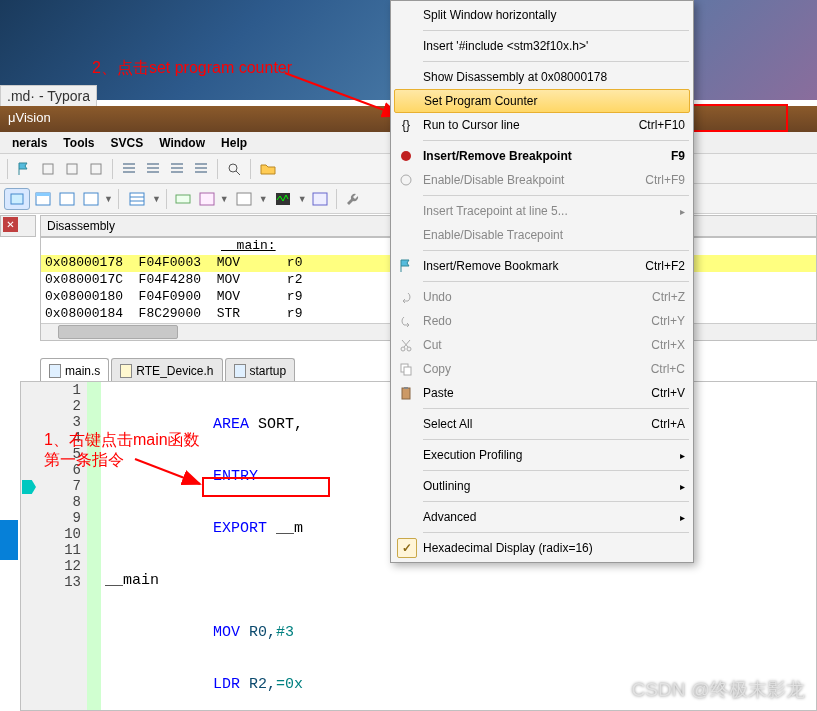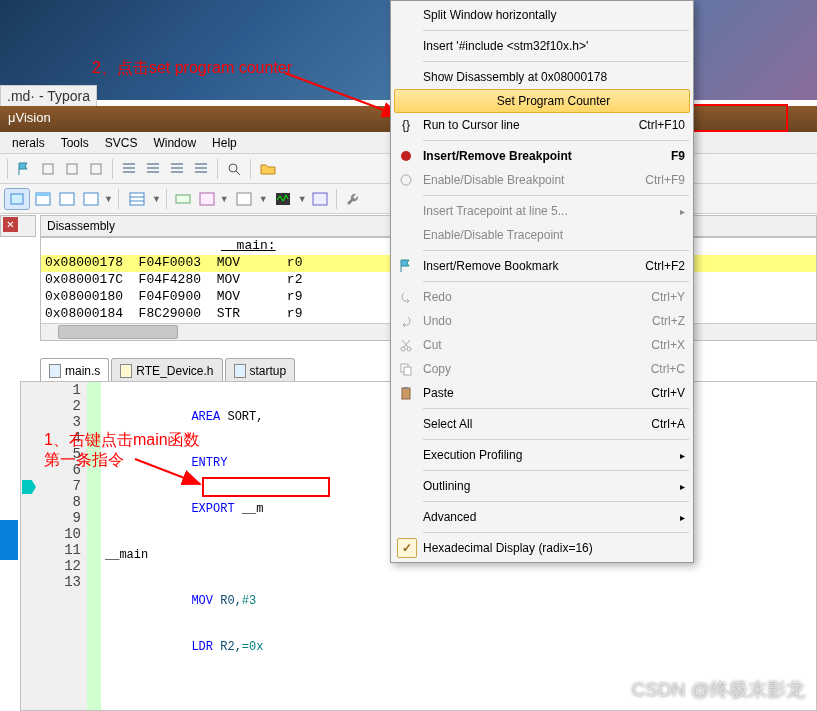--- a/index.html
+++ b/index.html
@@ -1,21 +1,21 @@
 <!DOCTYPE html>
 <html><head>
 <meta charset="utf-8">
 <style>
   * { box-sizing: border-box; margin: 0; padding: 0; }
   body { font-family: "Segoe UI", Tahoma, sans-serif; font-size: 12px; background: #fff; width: 817px; height: 711px; overflow: hidden; position: relative; color: #000; }
   .bg-art { position: absolute; top: 0; left: 0; right: 0; height: 100px; background: linear-gradient(135deg, #1a3a5c 0%, #2d5a8c 30%, #4a7ba8 60%, #8a6d9c 100%); z-index: 0; }
   .editor-info { position: absolute; top: 85px; left: 0; font-size: 14px; color: #333; background: #f0f0f0; padding: 2px 6px; border: 1px solid #ccc; z-index: 1; }
   .titlebar { position: absolute; top: 106px; left: 0; right: 0; height: 26px; background: linear-gradient(to bottom, #8b5a2b 0%, #6b4423 100%); color: #fff; padding: 4px 8px; font-size: 13px; z-index: 2; }
   .menubar { position: absolute; top: 132px; left: 0; right: 0; height: 22px; background: #f0f0f0; display: flex; align-items: center; padding: 0 4px; z-index: 2; border-bottom: 1px solid #d0d0d0; }
-  .menubar span { padding: 2px 8px; cursor: default; }
+  .menubar span { padding: 2px 8px; cursor: default; font-weight: bold; }
   .toolbar1 { position: absolute; top: 154px; left: 0; right: 0; height: 30px; background: #f4f4f4; display: flex; align-items: center; padding: 2px 4px; border-bottom: 1px solid #d0d0d0; z-index: 2; gap: 2px; }
   .toolbar2 { position: absolute; top: 184px; left: 0; right: 0; height: 30px; background: #f4f4f4; display: flex; align-items: center; padding: 2px 4px; border-bottom: 1px solid #d0d0d0; z-index: 2; gap: 2px; }
   .tb-btn { width: 22px; height: 22px; border: 1px solid transparent; display: flex; align-items: center; justify-content: center; border-radius: 3px; }
   .tb-sep { width: 1px; height: 20px; background: #ccc; margin: 0 3px; }
   .panel-label { position: absolute; top: 215px; left: 0; width: 36px; height: 22px; background: #f0f0f0; border: 1px solid #c0c0c0; text-align: center; padding-top: 3px; z-index: 2; }
   .close-x { position: absolute; color: #fff; background: #c04040; width: 15px; height: 15px; text-align: center; font-size: 10px; line-height: 15px; top: 217px; left: 3px; z-index: 3; }
   .disasm-hdr { position: absolute; top: 215px; left: 40px; right: 0; height: 22px; background: #f0f0f0; border: 1px solid #c0c0c0; padding: 3px 6px; z-index: 2; }
   .disasm-body { position: absolute; top: 237px; left: 40px; right: 0; background: #fff; border: 1px solid #c0c0c0; font-family: "Courier New", monospace; font-size: 13px; z-index: 2; overflow: hidden; }
   .disasm-body .line { white-space: pre; padding: 0 4px; height: 17px; }
   .disasm-body .main-label { text-align: left; padding-left: 180px; text-decoration: underline; }
@@ -25,32 +25,32 @@
   .tabs { position: absolute; top: 358px; left: 40px; height: 24px; display: flex; z-index: 2; }
   .tab { background: #fff; border: 1px solid #aaa; border-bottom: none; padding: 3px 8px; margin-right: 2px; display: flex; align-items: center; gap: 4px; font-size: 12px; border-radius: 3px 3px 0 0; }
   .tab.inactive { background: #e8e8e8; }
   .file-icon { width: 12px; height: 14px; background: #fff; border: 1px solid #888; position: relative; }
   .file-icon.asm { background: #e0f0ff; }
   .file-icon.h { background: #fff8d0; }
   .code-area { position: absolute; top: 381px; left: 20px; right: 0; bottom: 0; background: #fff; border: 1px solid #c0c0c0; display: flex; z-index: 2; }
   .gutter-bp { width: 18px; background: #f0f0f0; }
   .gutter-ln { width: 48px; background: #f0f0f0; text-align: right; padding-right: 6px; font-family: "Courier New", monospace; font-size: 14px; color: #444; }
   .gutter-cov { width: 14px; background: #d0ffd0; }
-  .code-lines { flex: 1; font-family: "Courier New", monospace; font-size: 12px; white-space: pre; }
+  .code-lines { flex: 1; font-family: "Courier New", monospace; font-size: 15px; white-space: pre; }
   .code-lines .cl { height: 18px; padding-left: 4px; }
   .kw { color: #0000ff; }
   .lbl { color: #000; }
   .reg { color: #0c4a6e; }
   .num { color: #008080; }
   .cursor-arrow { position: absolute; left: 22px; width: 14px; height: 14px; background: #00c8c0; clip-path: polygon(0 0, 70% 0, 100% 50%, 70% 100%, 0 100%); z-index: 3; }
   .box-red { position: absolute; border: 2px solid #ff0000; z-index: 3; pointer-events: none; }
   .context-menu { position: absolute; top: 0; left: 390px; width: 304px; background: #f4f4f4; border: 1px solid #999; box-shadow: 3px 3px 8px rgba(0,0,0,0.3); z-index: 10; padding: 2px; }
   .cm-item { display: flex; align-items: center; height: 24px; padding: 0 6px 0 30px; position: relative; }
   .cm-item.disabled { color: #888; }
-  .cm-item.highlighted { background: linear-gradient(to bottom, #ffe8a6 0%, #ffd766 100%); border: 1px solid #e8b030; border-radius: 2px; margin: 0 1px; padding-left: 29px; justify-content: center; }
+  .cm-item.highlighted { background: linear-gradient(to bottom, #ffe8a6 0%, #ffd766 100%); border: 1px solid #e8b030; border-radius: 2px; margin: 0 1px; padding-left: 29px; }
   .cm-item .shortcut { margin-left: auto; padding-left: 20px; }
   .cm-item .arrow { margin-left: auto; font-size: 10px; }
   .cm-sep { height: 1px; background: #d0d0d0; margin: 3px 2px 3px 30px; }
   .cm-icon { position: absolute; left: 4px; width: 18px; height: 18px; display: flex; align-items: center; justify-content: center; }
   .cm-check { position: absolute; left: 4px; width: 20px; height: 20px; border: 1px solid #c9a84a; background: #fff5d8; display: flex; align-items: center; justify-content: center; border-radius: 2px; color: #8b6914; font-weight: bold; }
   .annot { position: absolute; color: #ff0000; font-size: 16px; font-family: "Microsoft YaHei", sans-serif; z-index: 5; }
   .arrow-svg { position: absolute; z-index: 5; pointer-events: none; }
   .watermark { position: absolute; bottom: 8px; right: 12px; color: rgba(230,230,230,0.85); font-size: 19px; z-index: 20; font-family: "Microsoft YaHei", sans-serif; text-shadow: 0 0 3px rgba(0,0,0,0.5); }
   .left-blue { position: absolute; top: 520px; left: 0; width: 18px; height: 40px; background: #0680d8; z-index: 3; }
 </style>
@@ -343,34 +343,34 @@
           <path d="M2 1v12M2 1h8l-2 3 2 3H2" fill="#5bd" stroke="#389"></path>
         </svg>
       </span>
       <span>Insert/Remove Bookmark</span>
       <span class="shortcut">Ctrl+F2</span>
     </div>
   <div class="cm-sep"></div>
   <div class="cm-item disabled">
       <span class="cm-icon">
         <svg width="14" height="14">
+          <path d="M9 3a5 5 0 010 8H4M4 11l2-2M4 11l2 2" fill="none" stroke="#aaa"></path>
+        </svg>
+      </span>
+      <span>Undo</span>
+      <span class="shortcut">Ctrl+Z</span>
+    </div>
+  <div class="cm-item disabled">
+      <span class="cm-icon">
+        <svg width="14" height="14">
           <path d="M5 3a5 5 0 000 8h5M10 11l-2-2M10 11l-2 2" fill="none" stroke="#aaa"></path>
         </svg>
       </span>
       <span>Redo</span>
       <span class="shortcut">Ctrl+Y</span>
-    </div>
-  <div class="cm-item disabled">
-      <span class="cm-icon">
-        <svg width="14" height="14">
-          <path d="M9 3a5 5 0 010 8H4M4 11l2-2M4 11l2 2" fill="none" stroke="#aaa"></path>
-        </svg>
-      </span>
-      <span>Undo</span>
-      <span class="shortcut">Ctrl+Z</span>
     </div>
   <div class="cm-item disabled">
       <span class="cm-icon">
         <svg width="14" height="14">
           <circle cx="4" cy="11" r="2" fill="none" stroke="#aaa"></circle>
           <circle cx="10" cy="11" r="2" fill="none" stroke="#aaa"></circle>
           <path d="M5 9L11 2M9 9L3 2" stroke="#aaa"></path>
         </svg>
       </span>
       <span>Cut</span>

